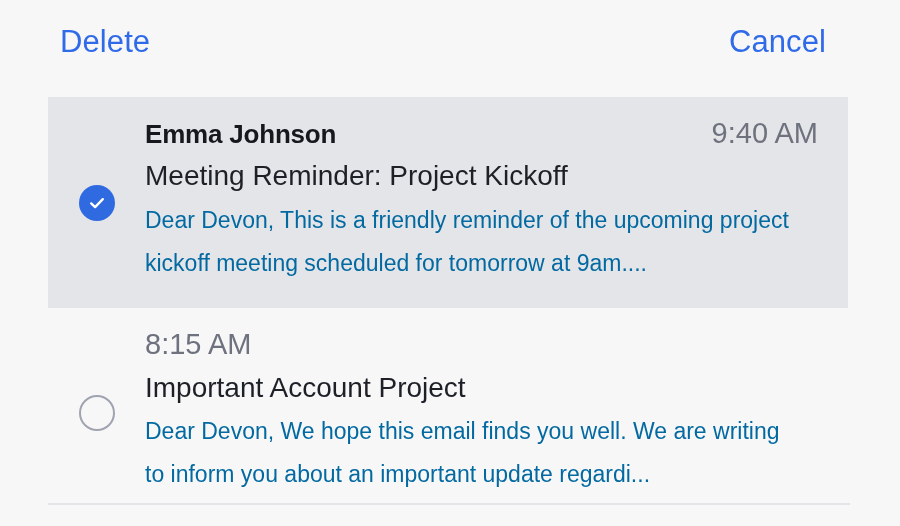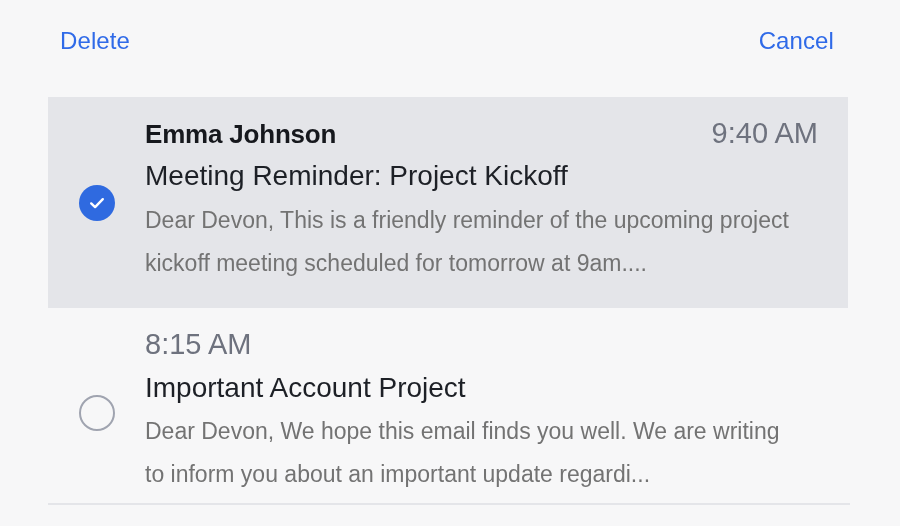--- a/index.html
+++ b/index.html
@@ -35,31 +35,31 @@
     align-items: center;
     justify-content: space-between;
     padding: 0 62px 0 60px;
   }
 
   .action-link {
     background: none;
     border: none;
     padding: 0;
     font-family: "Liberation Sans", sans-serif;
-    font-size: 24px;
+    font-size: 31px;
     line-height: 1;
     font-weight: 400;
     color: #2f6ae8;
     cursor: pointer;
     letter-spacing: 0.1px;
     white-space: nowrap;
   }
 
   .action-link.delete { margin-left: 0; }
-  .action-link.cancel { margin-right: 4px; }
+  .action-link.cancel { margin-right: 12px; }
 
   
   .email-list {
     position: absolute;
     left: 0;
     top: 97px;
     width: 900px;
   }
 
   .email-row {
@@ -153,21 +153,21 @@
     line-height: 1.2;
     margin-top: 10px;
     white-space: nowrap;
     overflow: hidden;
     text-overflow: ellipsis;
   }
 
   .preview {
     font-size: 23px;
     font-weight: 400;
-    color: #737373;
+    color: #0369a1;
     line-height: 1.85;
     margin-top: 6px;
     max-width: 648px;
   }
 
   
   .list-divider {
     position: absolute;
     left: 48px;
     top: 503px;

